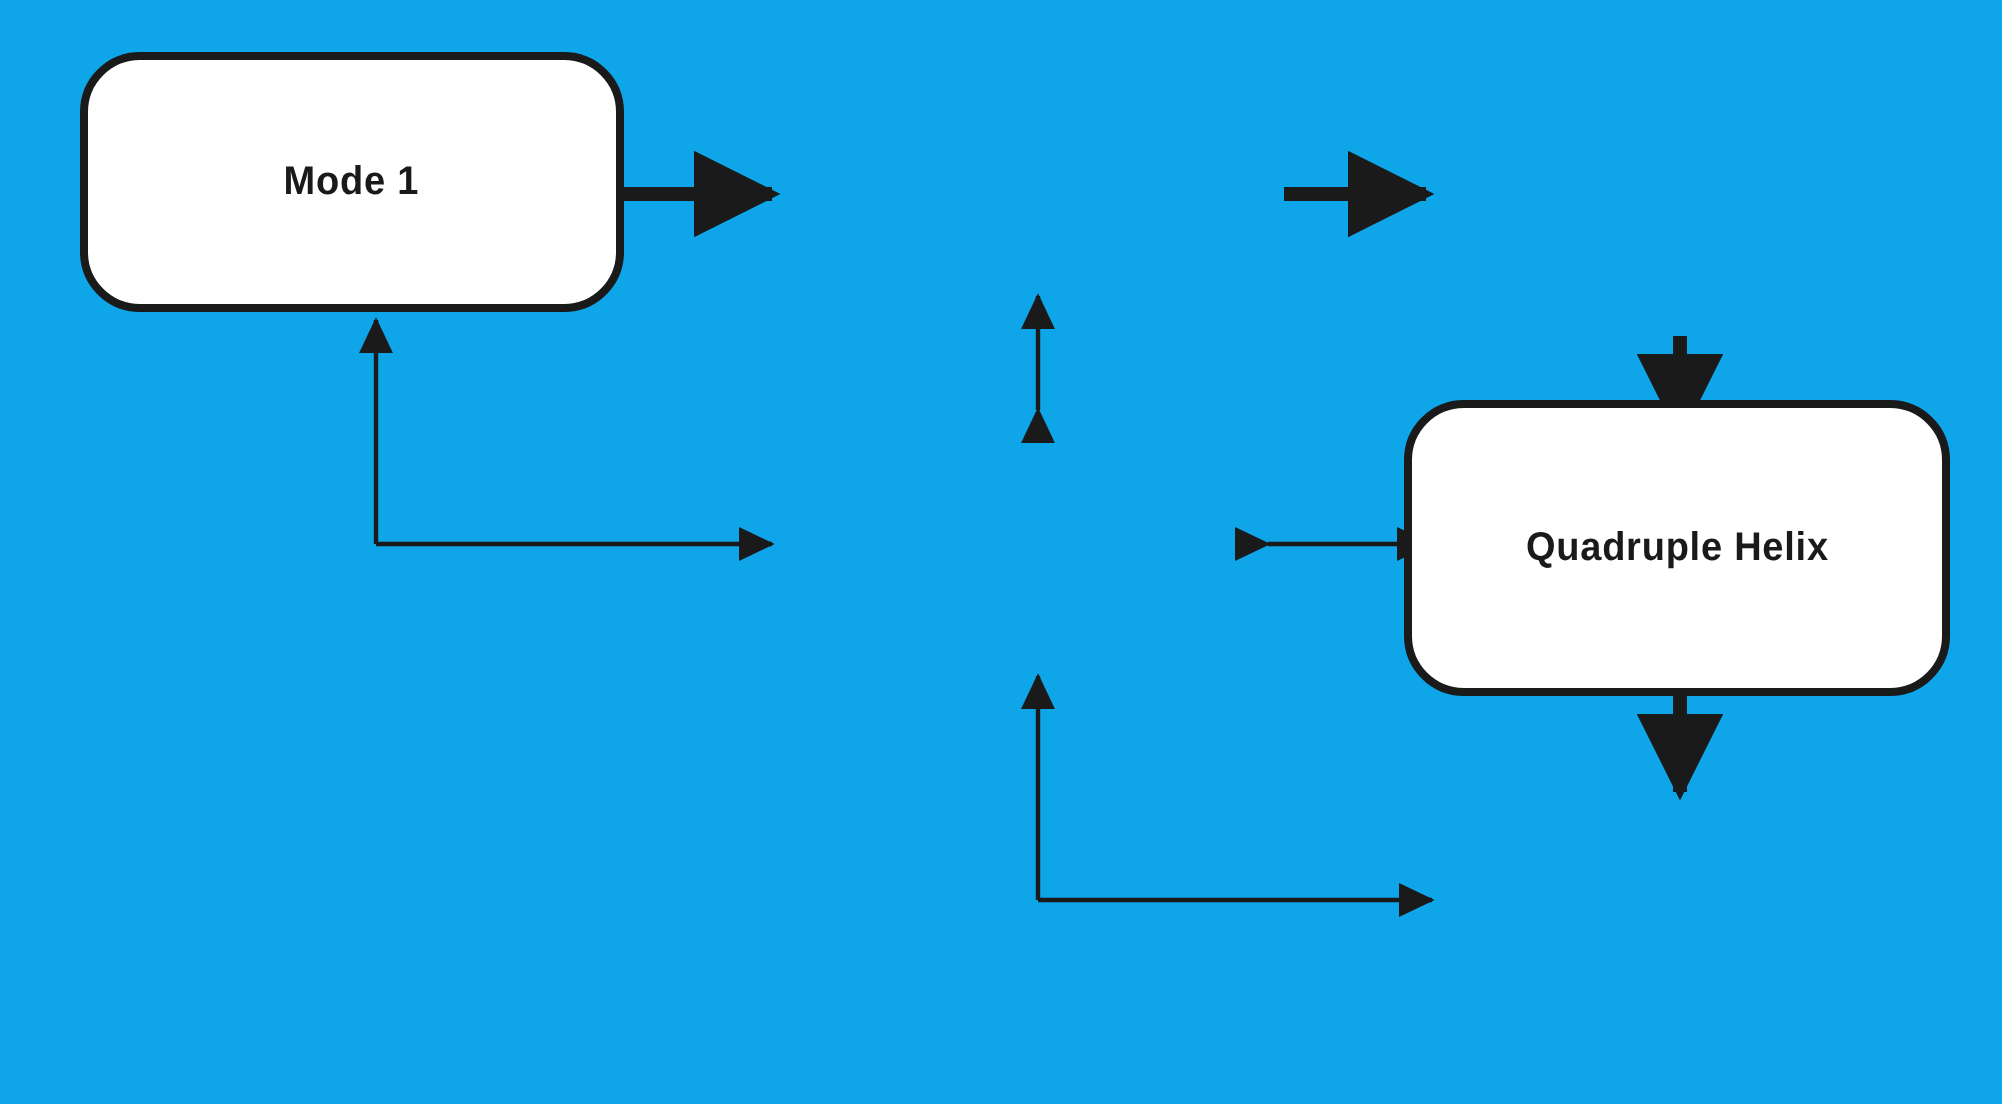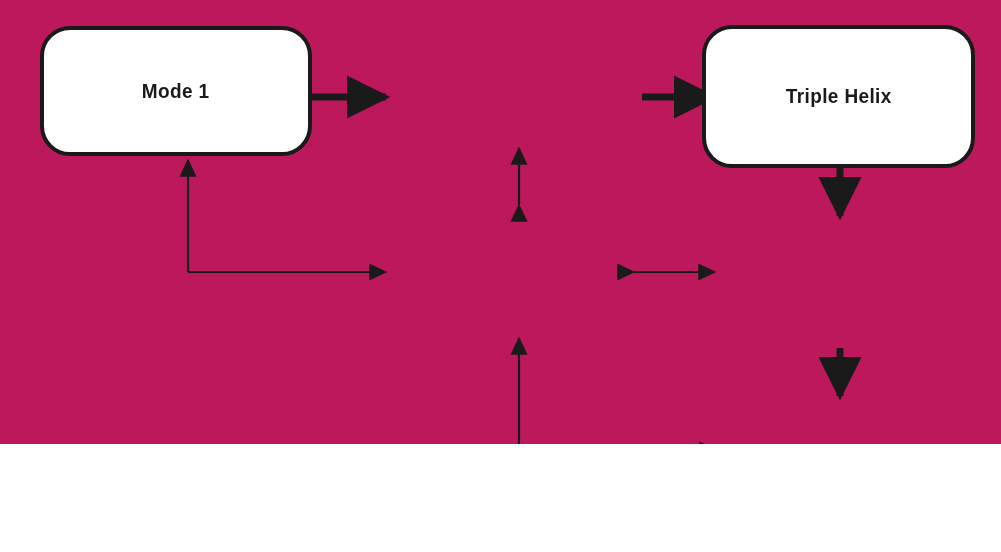--- a/index.html
+++ b/index.html
@@ -6,22 +6,22 @@
     margin: 0;
     padding: 0;
     background: #ffffff;
   }
   body {
     font-family: "Liberation Sans", sans-serif;
   }
   #diagram-root {
     position: relative;
     width: 1001px;
-    height: 444px;
-    background: #be185d;
+    height: 552px;
+    background: #0ea5e9;
     overflow: hidden;
   }
   #diagram-svg {
     position: absolute;
     top: 0;
     left: 0;
     width: 1001px;
     height: 552px;
   }
   .node-box {
@@ -100,20 +100,20 @@
       <path d="M 519,450 L 716,450" stroke="#1a1a1a" stroke-width="2.2" fill="none" marker-end="url(#arrow-thin)"></path>
       <path d="M 519,450 L 519,338" stroke="#1a1a1a" stroke-width="2.2" fill="none" marker-end="url(#arrow-thin)"></path>
     </g>
   </svg>
 
   <div class="node-box" id="node-mode1">
     <span class="node-label">Mode 1</span>
   </div>
 
 
-  <div class="node-box" id="node-triple">
-    <span class="node-label">Triple Helix</span>
-  </div>
 
 
+  <div class="node-box" id="node-quadruple">
+    <span class="node-label">Quadruple Helix</span>
+  </div>
 
 
 </div>
 
 </body></html>

